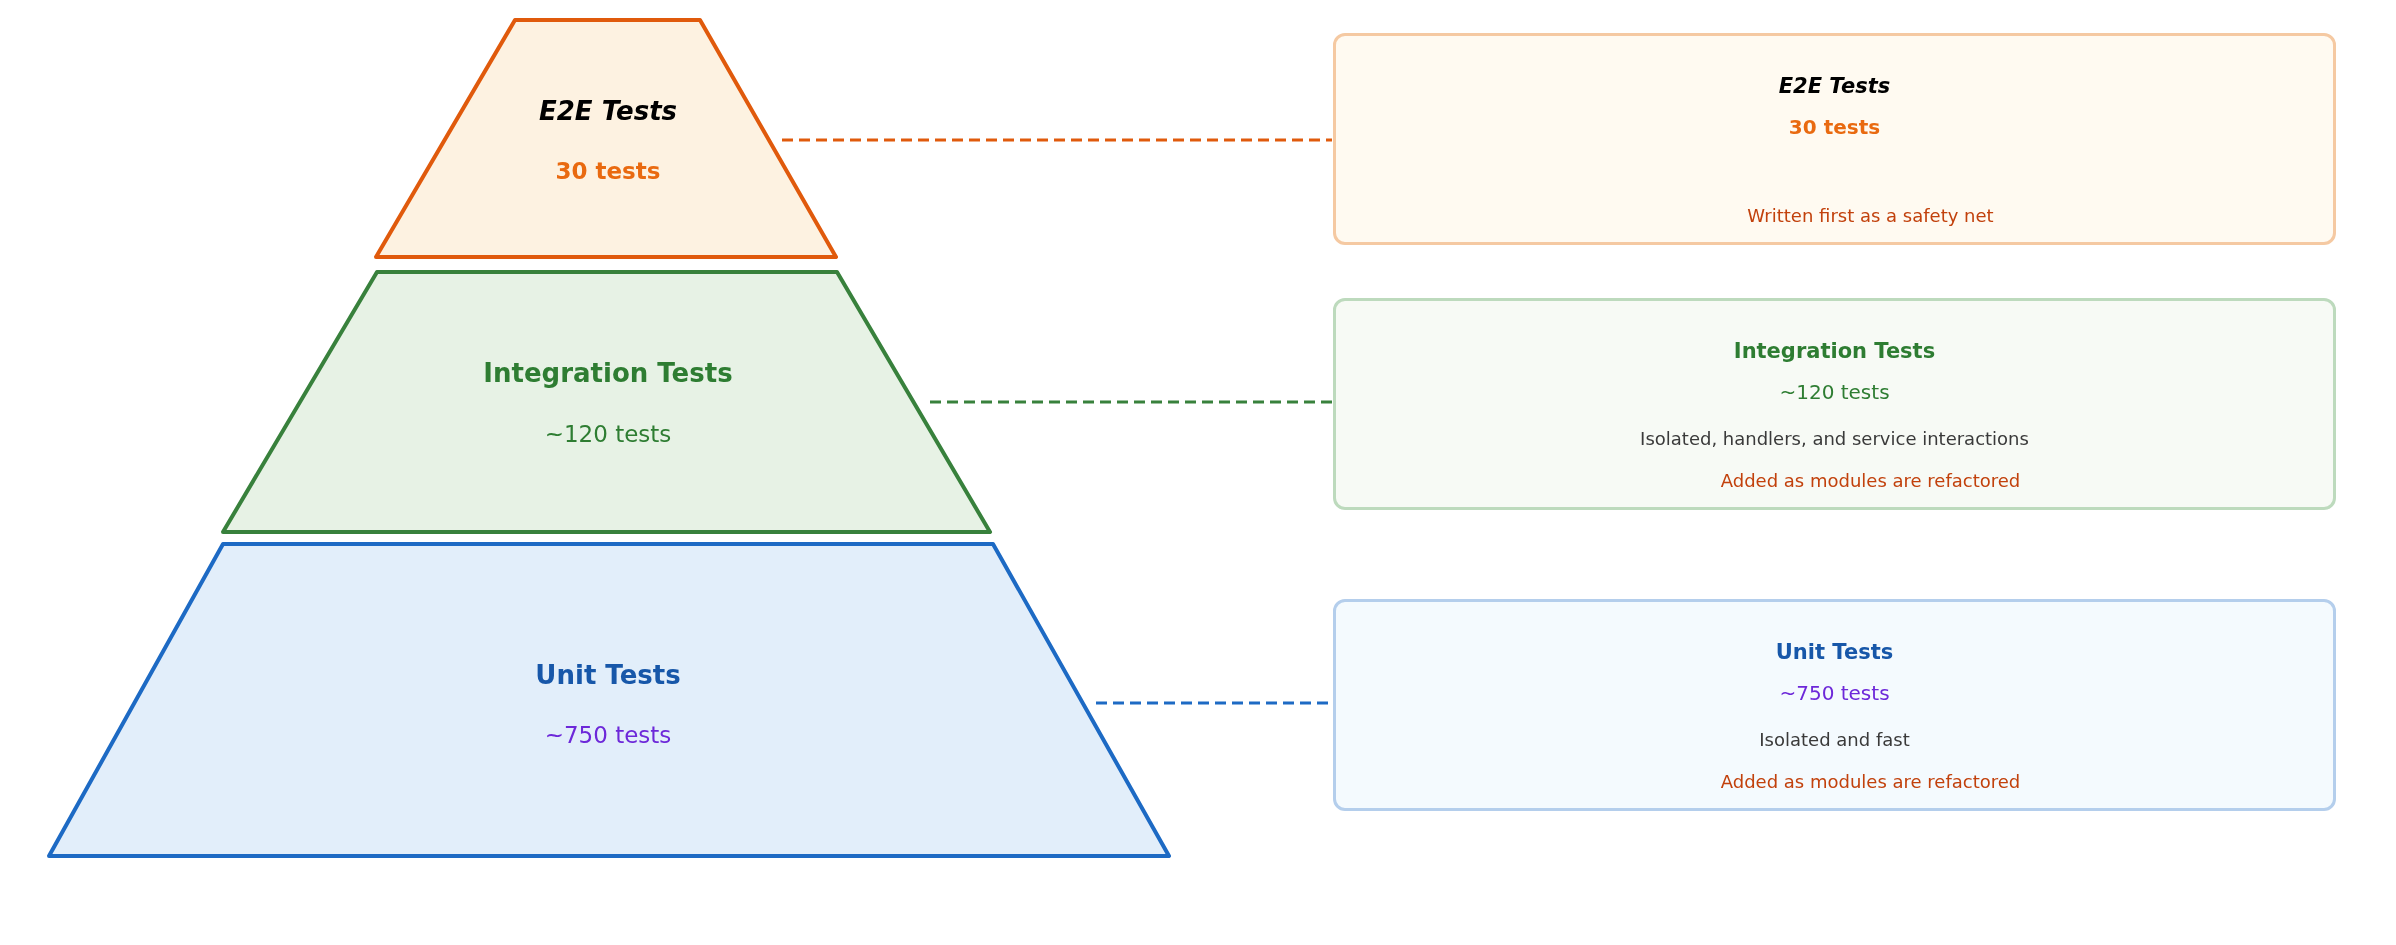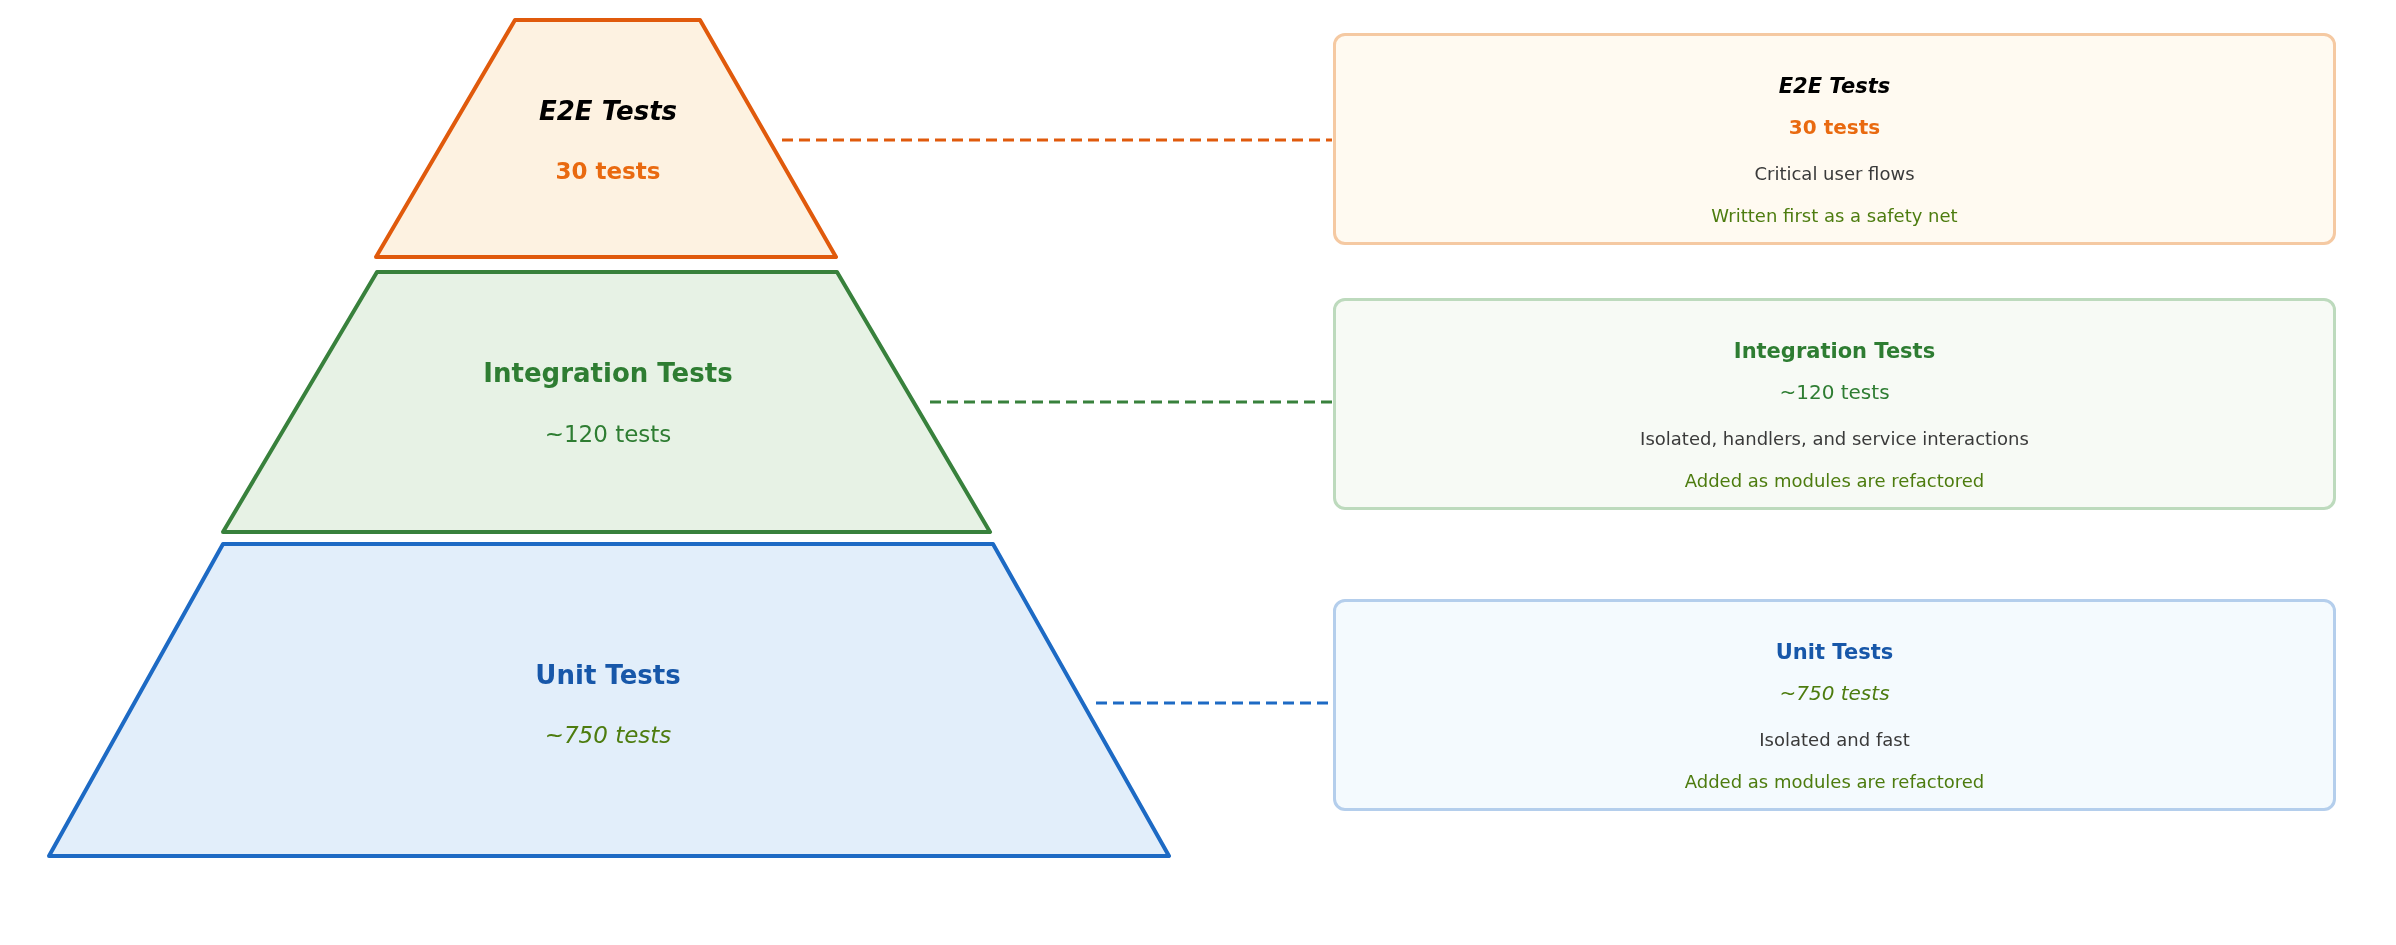--- a/index.html
+++ b/index.html
@@ -21,21 +21,21 @@
     text-align: center;
     pointer-events: none;
   }
   .pyr-title { font-size: 26px; font-weight: bold; line-height: 32px; }
   .pyr-count { font-size: 23px; line-height: 30px; }
 
   .t-orange       { color: #000000; font-style: italic; }
   .t-orange-soft  { color: #E96A10; font-weight: bold; }
   .t-green        { color: #2E7D32; }
   .t-blue-dark    { color: #1757A9; }
-  .t-blue         { color: #4d7c0f; font-style: italic; }
+  .t-blue         { color: #6d28d9; }
 
   
   .card {
     position: absolute;
     left: 1333px;
     width: 1003px;
     height: 212px;
     box-sizing: border-box;
     border: 3px solid;
     border-radius: 12px;
@@ -46,21 +46,21 @@
 
   .card-line {
     position: absolute;
     left: 0;
     width: 100%;
     text-align: center;
   }
   .card-title  { top: 36px;  font-size: 21px; font-weight: bold; line-height: 28px; }
   .card-count  { top: 78px;  font-size: 20px; line-height: 26px; }
   .card-d1     { top: 126px; font-size: 18px; line-height: 24px; color: #3A3A3A; }
-  .card-d2     { top: 168px; font-size: 18px; line-height: 24px; color: #4d7c0f; }
+  .card-d2     { top: 168px; font-size: 18px; line-height: 24px; color: #c2410c; margin-left: 36px; }
 </style>
 </head>
 <body>
 
 <div class="canvas">
 
   <svg class="layer-svg" width="2396" height="945" viewBox="0 0 2396 945">
 
     <polygon points="515,20 700,20 836,257 376,257" fill="#FDF2E1" stroke="#E05A0C" stroke-width="4" stroke-linejoin="round"></polygon>
     <polygon points="377,272 837,272 990,532 223,532" fill="#E7F2E5" stroke="#38813C" stroke-width="4" stroke-linejoin="round"></polygon>
@@ -76,21 +76,20 @@
 
   <div class="pyr-label pyr-title t-green" style="top:357px">Integration Tests</div>
   <div class="pyr-label pyr-count t-green" style="top:419px">~120 tests</div>
 
   <div class="pyr-label pyr-title t-blue-dark" style="top:659px">Unit Tests</div>
   <div class="pyr-label pyr-count t-blue" style="top:720px">~750 tests</div>
 
   <div class="card card--e2e">
     <div class="card-line card-title t-orange">E2E Tests</div>
     <div class="card-line card-count t-orange-soft">30 tests</div>
-    <div class="card-line card-d1">Critical user flows</div>
     <div class="card-line card-d2">Written first as a safety net</div>
   </div>
 
   <div class="card card--int">
     <div class="card-line card-title t-green">Integration Tests</div>
     <div class="card-line card-count t-green">~120 tests</div>
     <div class="card-line card-d1">Isolated, handlers, and service interactions</div>
     <div class="card-line card-d2">Added as modules are refactored</div>
   </div>
 

